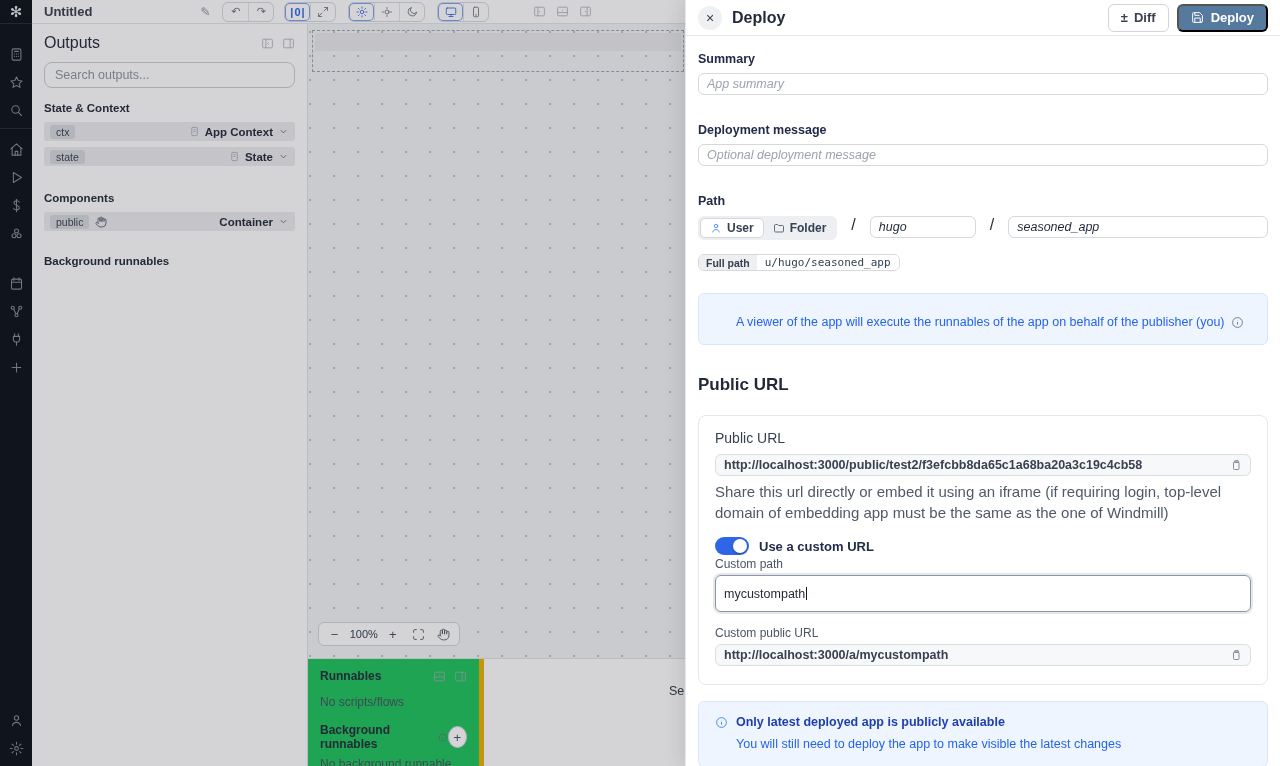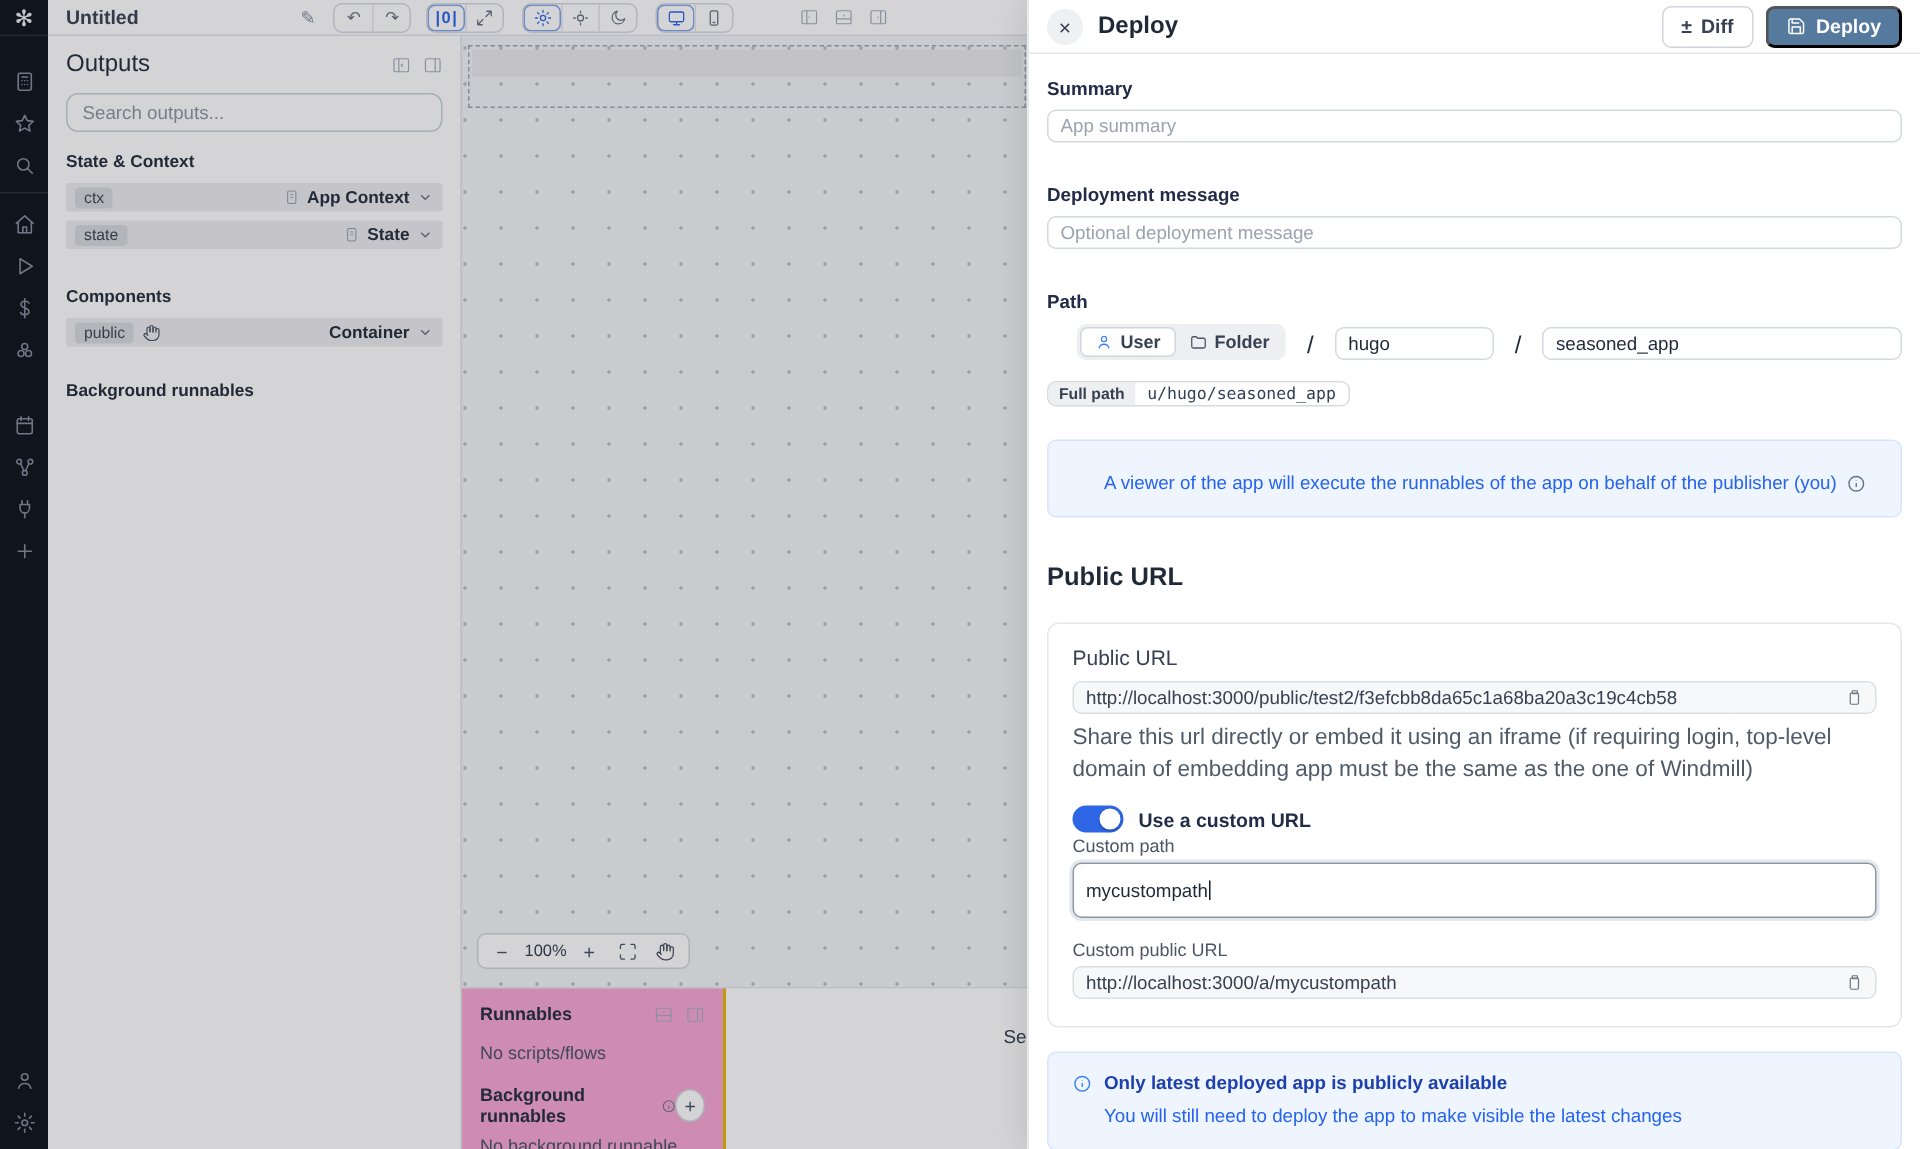--- a/index.html
+++ b/index.html
@@ -53,21 +53,21 @@
             background-image:radial-gradient(#bfc5cc 1px, transparent 1.3px); background-size:24px 24px; background-position:14px 20px; }
   .canvas-topbar-frame { position:absolute; left:4px; top:6px; right:1px; height:42px; border:1px dashed #9fa8b2; }
   .canvas-topbar-inner { position:absolute; left:2px; top:2px; right:2px; height:18px; background:rgba(110,120,135,.08); }
   .zoom-bar { position:absolute; left:10px; top:598px; height:24px; width:142px; background:#fff; border:1px solid #d2d7db; border-radius:6px; display:flex; align-items:center; padding:0 4px; gap:2px; }
   .zoom-btn { width:24px; height:20px; display:flex; align-items:center; justify-content:center; color:#4b5563; font-size:13px; }
   .zoom-btn svg { width:13px; height:13px; stroke:currentColor; fill:none; stroke-width:1.6; stroke-linecap:round; stroke-linejoin:round; }
   .zoom-pct { font-size:11px; color:#374151; width:32px; text-align:center; }
 
   
   #bottom-row { position:absolute; left:308px; top:658px; width:377px; height:108px; display:flex; border-top:1px solid #dfe2e6; }
-  #runnables-panel { width:176px; background:#f9a8d4; border-right:2px solid #eab308; padding:10px 12px; }
+  #runnables-panel { width:176px; background:#22c55e; border-right:5px solid #eab308; padding:10px 12px; }
   .rn-head { display:flex; align-items:center; justify-content:space-between; }
   .rn-title { font-size:12px; font-weight:700; color:#27303f; }
   .rn-empty { font-size:12px; color:#4b5563; margin-top:12px; }
   .rn-bg-head { display:flex; align-items:center; justify-content:space-between; margin-top:14px; }
   .rn-bg-title { font-size:12px; font-weight:700; color:#27303f; display:flex; align-items:center; gap:5px; }
   .rn-bg-title svg { width:11px; height:11px; stroke:#6b7280; fill:none; stroke-width:1.7; }
   .add-circle { width:22px; height:22px; border:1px solid #d1d5db; border-radius:50%; display:flex; align-items:center; justify-content:center; color:#4b5563; font-size:13px; background:#fff; }
   #component-panel { flex:1; background:#fff; position:relative; overflow:hidden; }
   .cp-placeholder { position:absolute; left:185px; top:25px; font-size:12.5px; color:#374151; white-space:nowrap; }
 
@@ -76,25 +76,25 @@
   .dr-header { height:36px; display:flex; align-items:center; padding:0 12px; border-bottom:1px solid #e5e7eb; gap:10px; }
   .dr-close { width:24px; height:24px; border-radius:50%; background:#eef0f2; color:#374151; font-size:14px; display:flex; align-items:center; justify-content:center; }
   .dr-title { font-size:16px; font-weight:600; color:#1f2937; }
   .dr-actions { margin-left:auto; display:flex; gap:8px; align-items:center; }
   .btn-diff { height:28px; border:1px solid #d1d5db; border-radius:6px; background:#fff; display:flex; align-items:center; gap:6px; padding:0 12px; font-size:13px; font-weight:600; color:#374151; }
   .btn-deploy { height:28px; border-radius:6px; background:#567a9e; display:flex; align-items:center; gap:7px; padding:0 12px; font-size:13px; font-weight:700; color:#fff; }
   .btn-deploy svg { width:13px; height:13px; stroke:#fff; fill:none; stroke-width:1.8; stroke-linecap:round; stroke-linejoin:round; }
 
   .dr-body { padding:16px 12px 0; }
   .lbl { font-size:12.5px; font-weight:700; color:#222c49; margin-bottom:7px; }
-  .inp { width:100%; height:22px; border:1px solid #d4d9de; border-radius:6px; padding:0 8px; font-size:12.5px; color:#1f2937; font-family:inherit; background:#fff; }
+  .inp { width:100%; height:22px; border:1px solid #d4d9de; border-radius:6px; padding:0 8px; font-size:12.5px; color:#1f2937; font-family:inherit; background:#fff;font-style:italic; }
   .inp::placeholder { color:#9aa3af; }
   .mt28 { margin-top:28px; }
 
-  .path-row { display:flex; align-items:flex-end; gap:14px; margin-top:8px;margin-left:20px; }
+  .path-row { display:flex; align-items:flex-start; gap:14px; margin-top:8px; }
   .seg { display:inline-flex; background:#edeff2; border-radius:6px; padding:2px; align-items:center; }
   .seg-opt { display:flex; align-items:center; gap:5px; padding:2px 9px; font-size:12px; font-weight:600; color:#374151; border-radius:5px; }
   .seg-opt.active { background:#fff; border:1px solid #d2d7dc; }
   .seg-opt svg { width:12px; height:12px; fill:none; stroke-width:1.7; stroke-linecap:round; stroke-linejoin:round; }
   .slash { font-size:16px; color:#1f2937; font-weight:500; }
   .inp-owner { width:106px; }
   .inp-name { flex:1; }
   .pill { display:inline-flex; border:1px solid #d6dadf; border-radius:6px; overflow:hidden; height:17px; margin-top:14px; }
   .pill-k { background:#edeff1; padding:0 7px; font-size:10.5px; font-weight:700; color:#374151; display:flex; align-items:center; }
   .pill-v { background:#fff; padding:0 8px; font-size:11px; font-family:"DejaVu Sans Mono", monospace; color:#334155; display:flex; align-items:center; }
@@ -110,21 +110,21 @@
   .toggle-label { font-size:13px; font-weight:600; color:#222c49; }
   .switch { width:34px; height:18px; border-radius:9px; position:relative; flex:none; }
   .switch .knob { width:14px; height:14px; border-radius:50%; background:#fff; position:absolute; top:2px; box-shadow:0 1px 2px rgba(0,0,0,.3); }
   .switch.off { background:#dfe4ea; } .switch.off .knob { left:2px; }
   .switch.on { background:#2e66e5; } .switch.on .knob { right:2px; }
   .toggle-status { font-size:13px; color:#9ca3af; }
 
   .card { border:1px solid #e5e7eb; border-radius:8px; padding:14px 16px 18px; margin-top:20px; }
   .card-lbl { font-size:14px; color:#374151; margin-bottom:8px; }
   .ro { display:flex; align-items:center; justify-content:space-between; gap:8px; background:#f7f8f9; border:1px solid #dadfe4; border-radius:6px; height:22px; padding:0 8px; font-size:12.5px; color:#374151; }
-  .ro .url { white-space:nowrap; overflow:hidden; }
+  .ro .url { white-space:nowrap; overflow:hidden;font-weight:bold; }
   .copy-ic svg { width:12px; height:12px; stroke:#6b7280; fill:none; stroke-width:1.6; }
   .helper { font-size:15px; color:#4f5a68; line-height:1.4; margin-top:5px; }
   .small-lbl { font-size:12px; color:#4b5563; margin:10px 0 4px; }
   .inp-focus { height:37px; border:1px solid #8a96a3; box-shadow:0 0 0 2px rgba(148,163,184,.25); border-radius:6px; display:flex; align-items:center; padding:0 8px; font-size:12.5px; color:#1f2937; }
   .caret { display:inline-block; width:1px; height:13px; background:#111827; margin-left:1px; }
   .custom-toggle { margin-top:14px; }
 </style>
 </head>
 <body>
 

